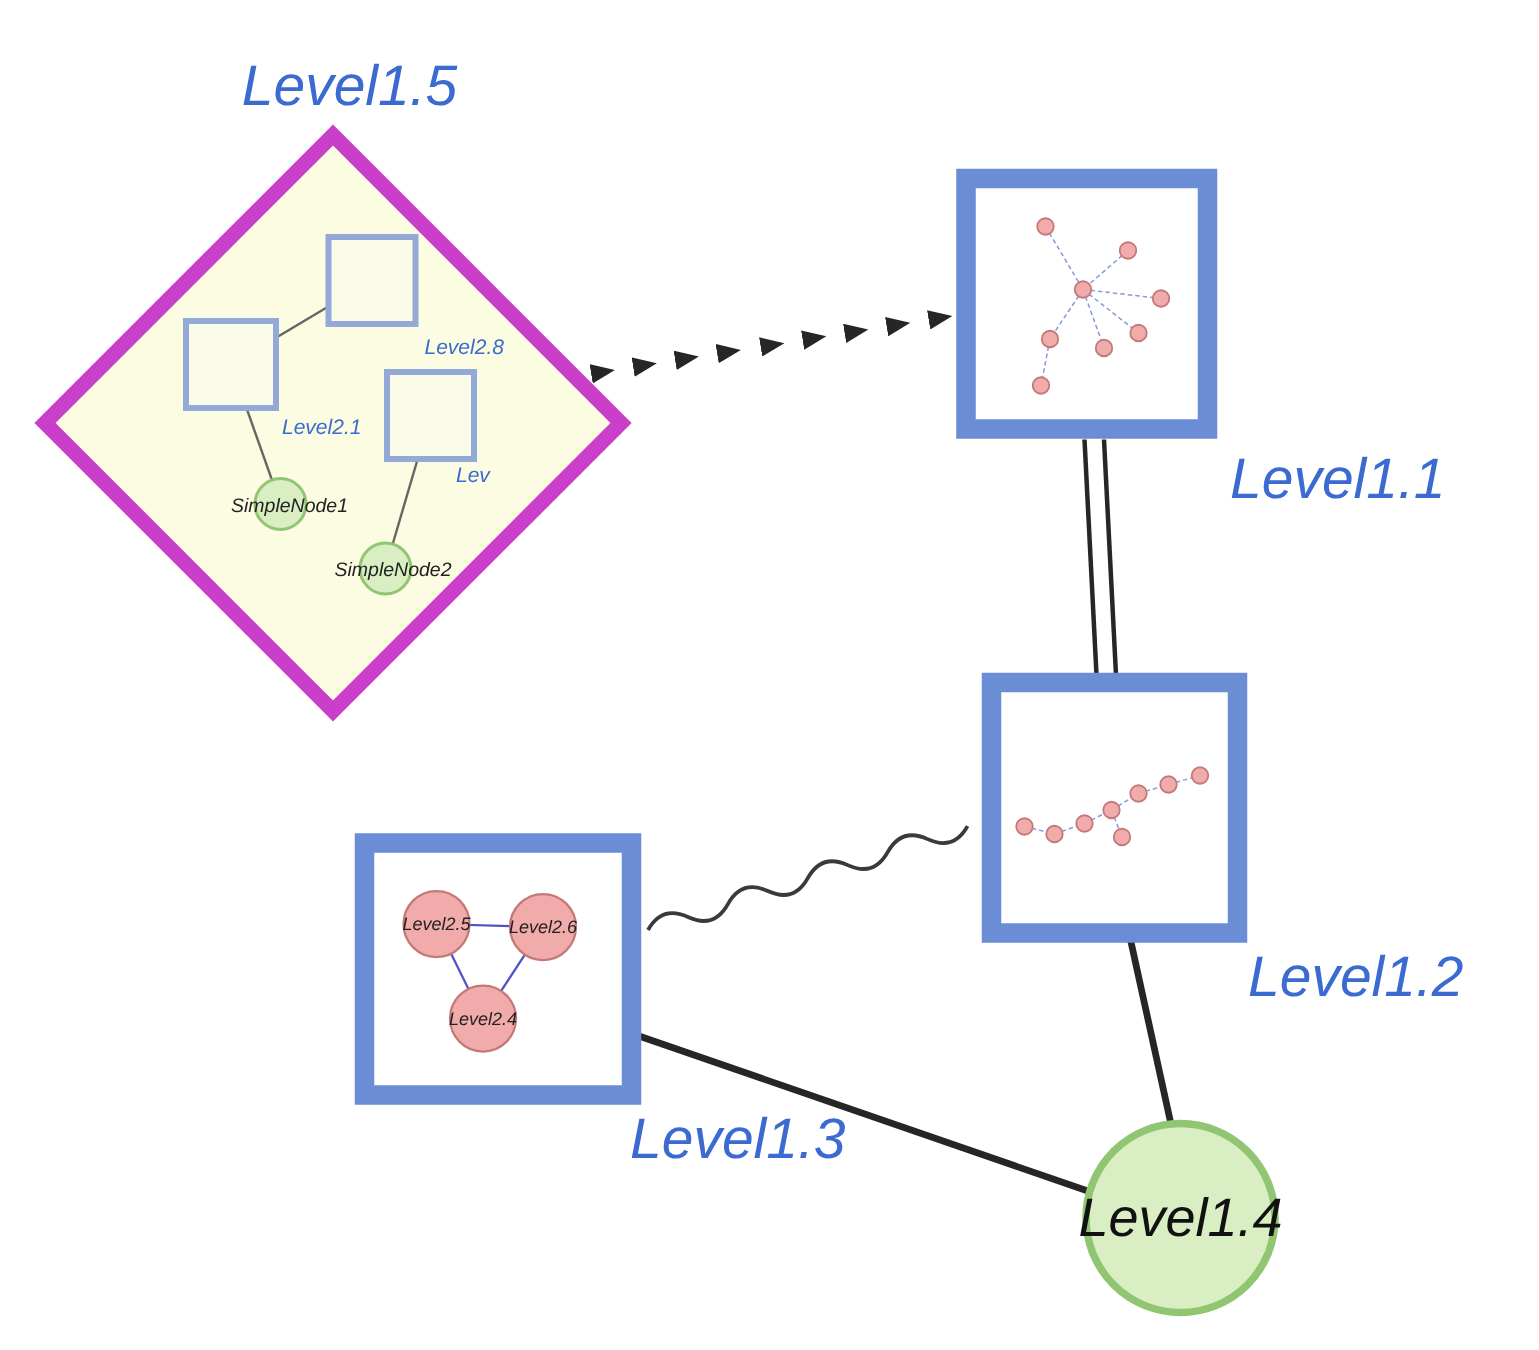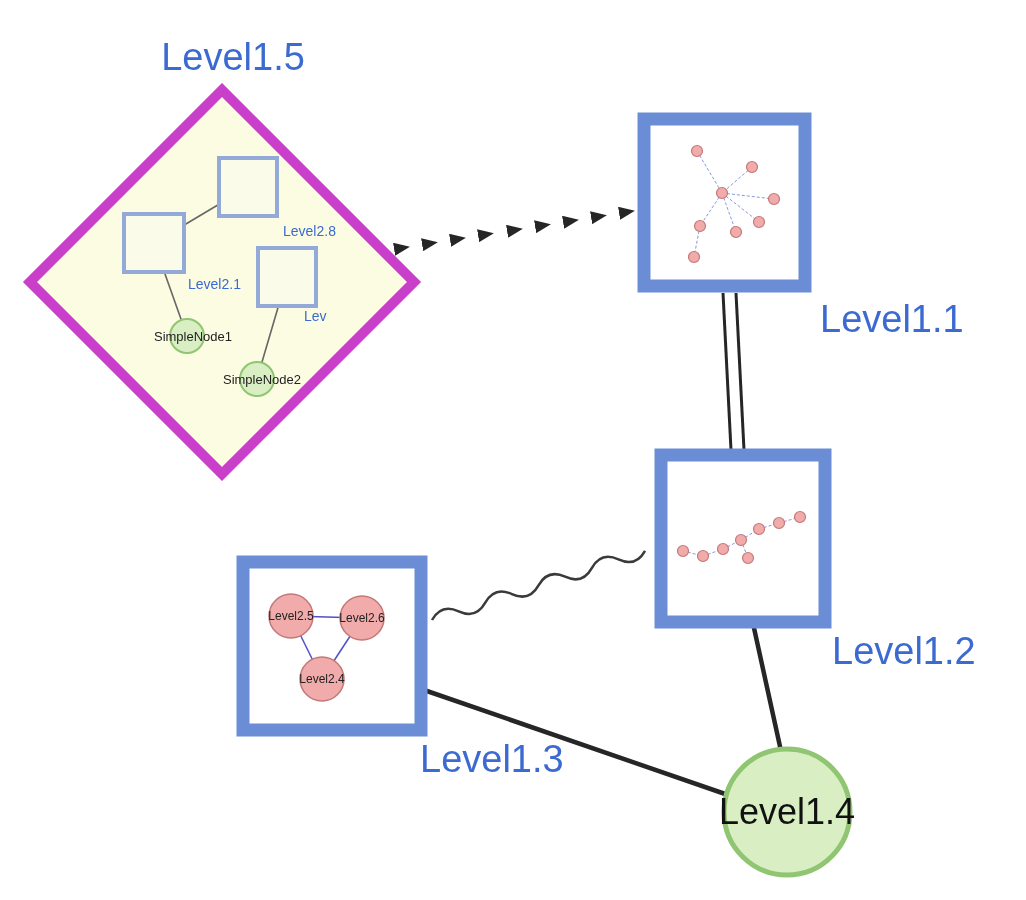--- a/index.html
+++ b/index.html
@@ -1,16 +1,16 @@
 <!DOCTYPE html>
 <html style="--label-blue: #3b6ad0; --diamond-border: #c93fc9; --diamond-fill: #fcfce3; --box-border: #6b8dd6; --box-fill: #ffffff; --inner-square-stroke: #93aad8; --inner-square-fill: #fbfbea; --green-fill: #d9efc3; --green-stroke: #90c571; --pink-fill: #f1abab; --pink-stroke: #c47979; --edge-dark: #262626; --mini-edge-blue: #8899dd;"><head>
 <meta charset="utf-8">
 <style>
   html, body { margin: 0; padding: 0; background: #ffffff; }
-  .stage { width: 1026px; height: 900px; position: relative; background: #fff; }
+  .stage { width: 1026px; height: 900px; position: relative; background: #fff; font-style: italic; }
   svg text { font-family: "Liberation Sans", sans-serif; }
 
   .lbl-blue     { fill: var(--label-blue); font-size: 38px; }
   .lbl-black-big{ fill: #111111; font-size: 36px; }
   .lbl-sm-blue  { fill: var(--label-blue); font-size: 14px; }
   .lbl-node     { fill: #222222; font-size: 13px; text-anchor: middle; }
   .lbl-tri      { fill: #222222; font-size: 12px; text-anchor: middle; }
 
   .diamond   { fill: var(--diamond-fill); stroke: var(--diamond-border); stroke-width: 10; stroke-linejoin: miter; }
   .big-box   { fill: var(--box-fill); stroke: var(--box-border); stroke-width: 13; }

